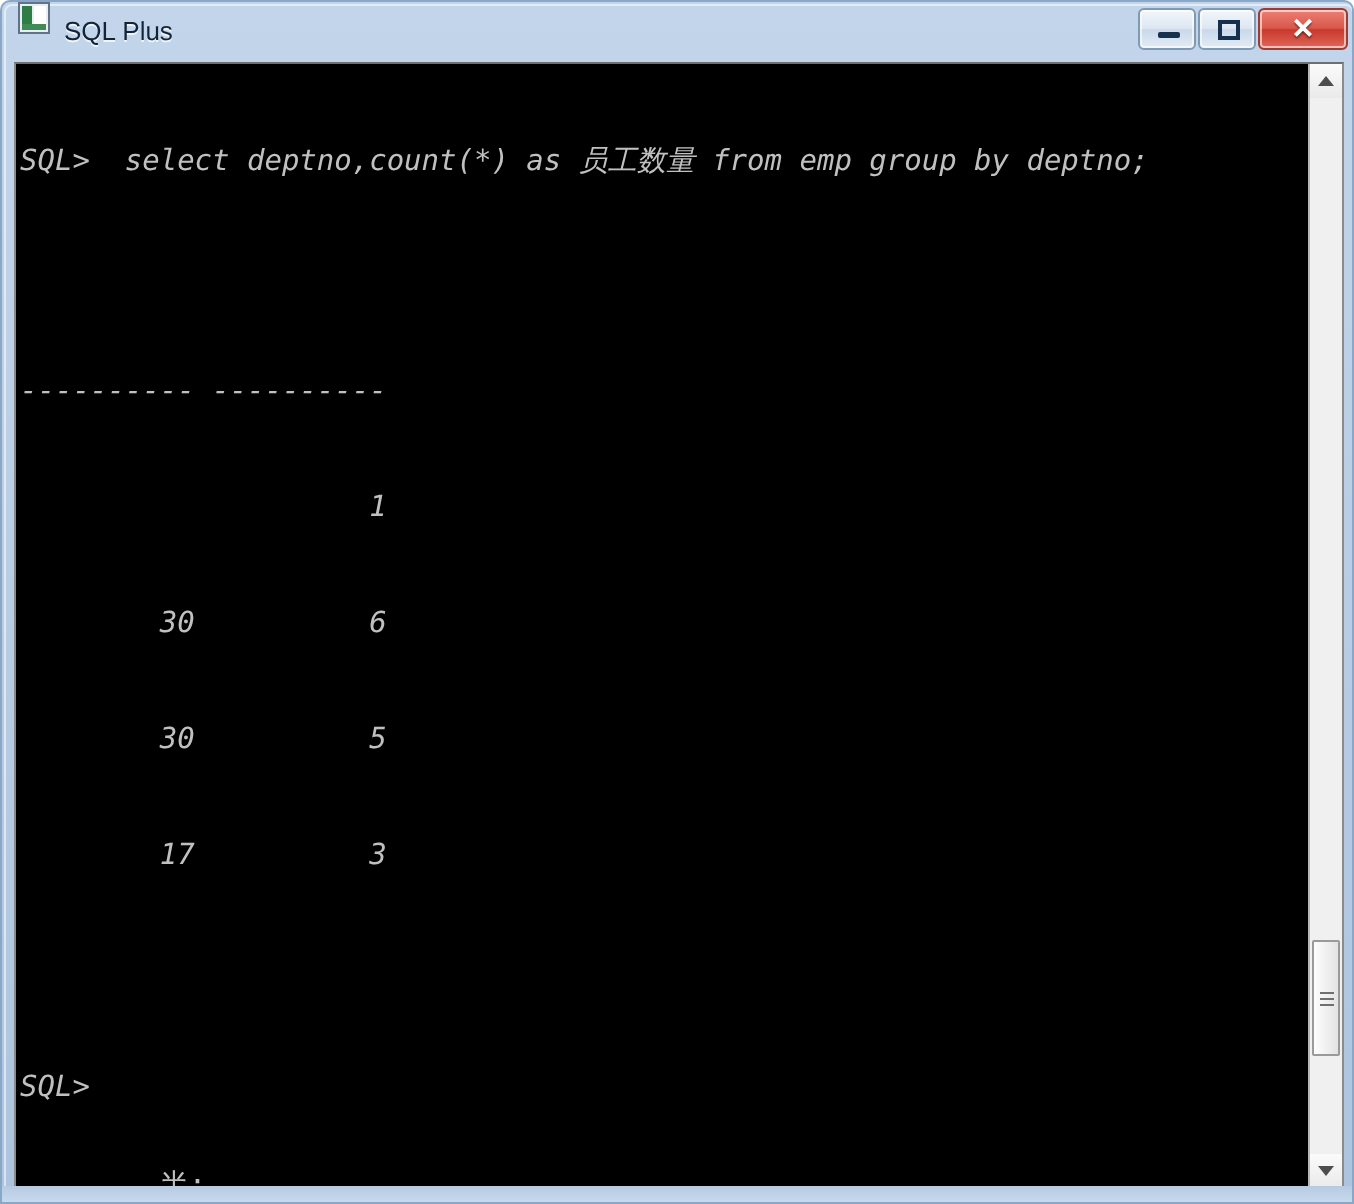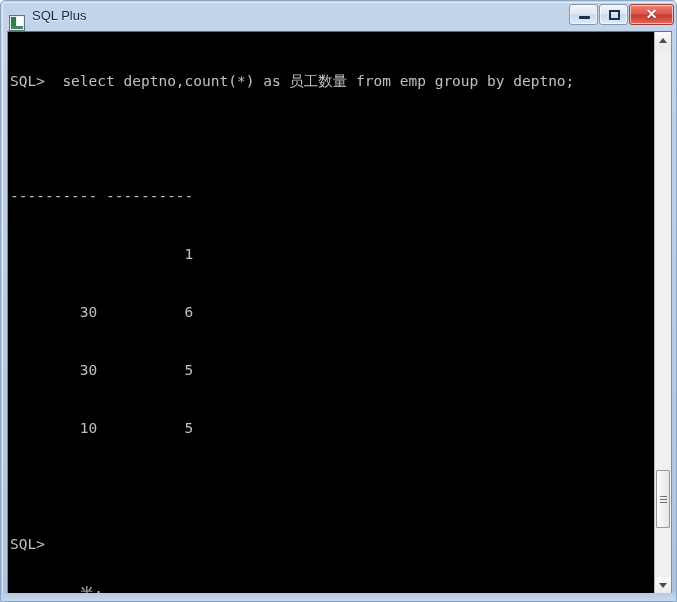--- a/index.html
+++ b/index.html
@@ -36,21 +36,21 @@
   }
 
   
   .titlebar {
     position: absolute;
     left: 0; top: 0;
     width: 677px;
     height: 30px;
     box-sizing: border-box;
     display: flex;
-    align-items: flex-end;
+    align-items: flex-start;
   }
   .title-icon {
     width: 16px; height: 16px;
     margin-left: 8px;
     position: relative;
     flex: 0 0 auto;
     background: #e9eef4;
     border: 1px solid #5f7486;
     box-sizing: border-box;
   }
@@ -156,21 +156,21 @@
     position: absolute;
     left: 2px;
     top: 1px;
     color: #c0c0c0;
     font-family: "DejaVu Sans Mono", "Liberation Mono", monospace;
     font-size: 14.5px;
     line-height: 19.3px;
     white-space: pre;
     letter-spacing: 0px;
   }
-  .term .ln { display: block; height: 19.3px; }
+  .term .ln { display: block; height: 19.3px; font-style: italic; }
 
   
   .vscroll {
     position: absolute;
     right: 0;
     top: 0;
     width: 17px;
     height: 562px;
     background: #f0f0f0;
     border-left: 1px solid #b8b8b8;
@@ -262,21 +262,21 @@
 
   <div class="client">
     <div class="console">
       <div class="term">
         <span class="ln">SQL&gt;  select deptno,count(*) as 员工数量 from emp group by deptno;</span>
         <span class="ln"></span>
         <span class="ln">---------- ----------</span>
         <span class="ln">                    1</span>
         <span class="ln">        30          6</span>
         <span class="ln">        30          5</span>
-        <span class="ln">        10          5</span>
+        <span class="ln">        17          3</span>
         <span class="ln"></span>
         <span class="ln">SQL&gt;</span>
       </div>
       <div class="term" style="top: 552px;">        半:</div>
     </div>
 
     <div class="vscroll">
       <div class="sb-arrow up">
         <span class="tri"></span>
       </div>

